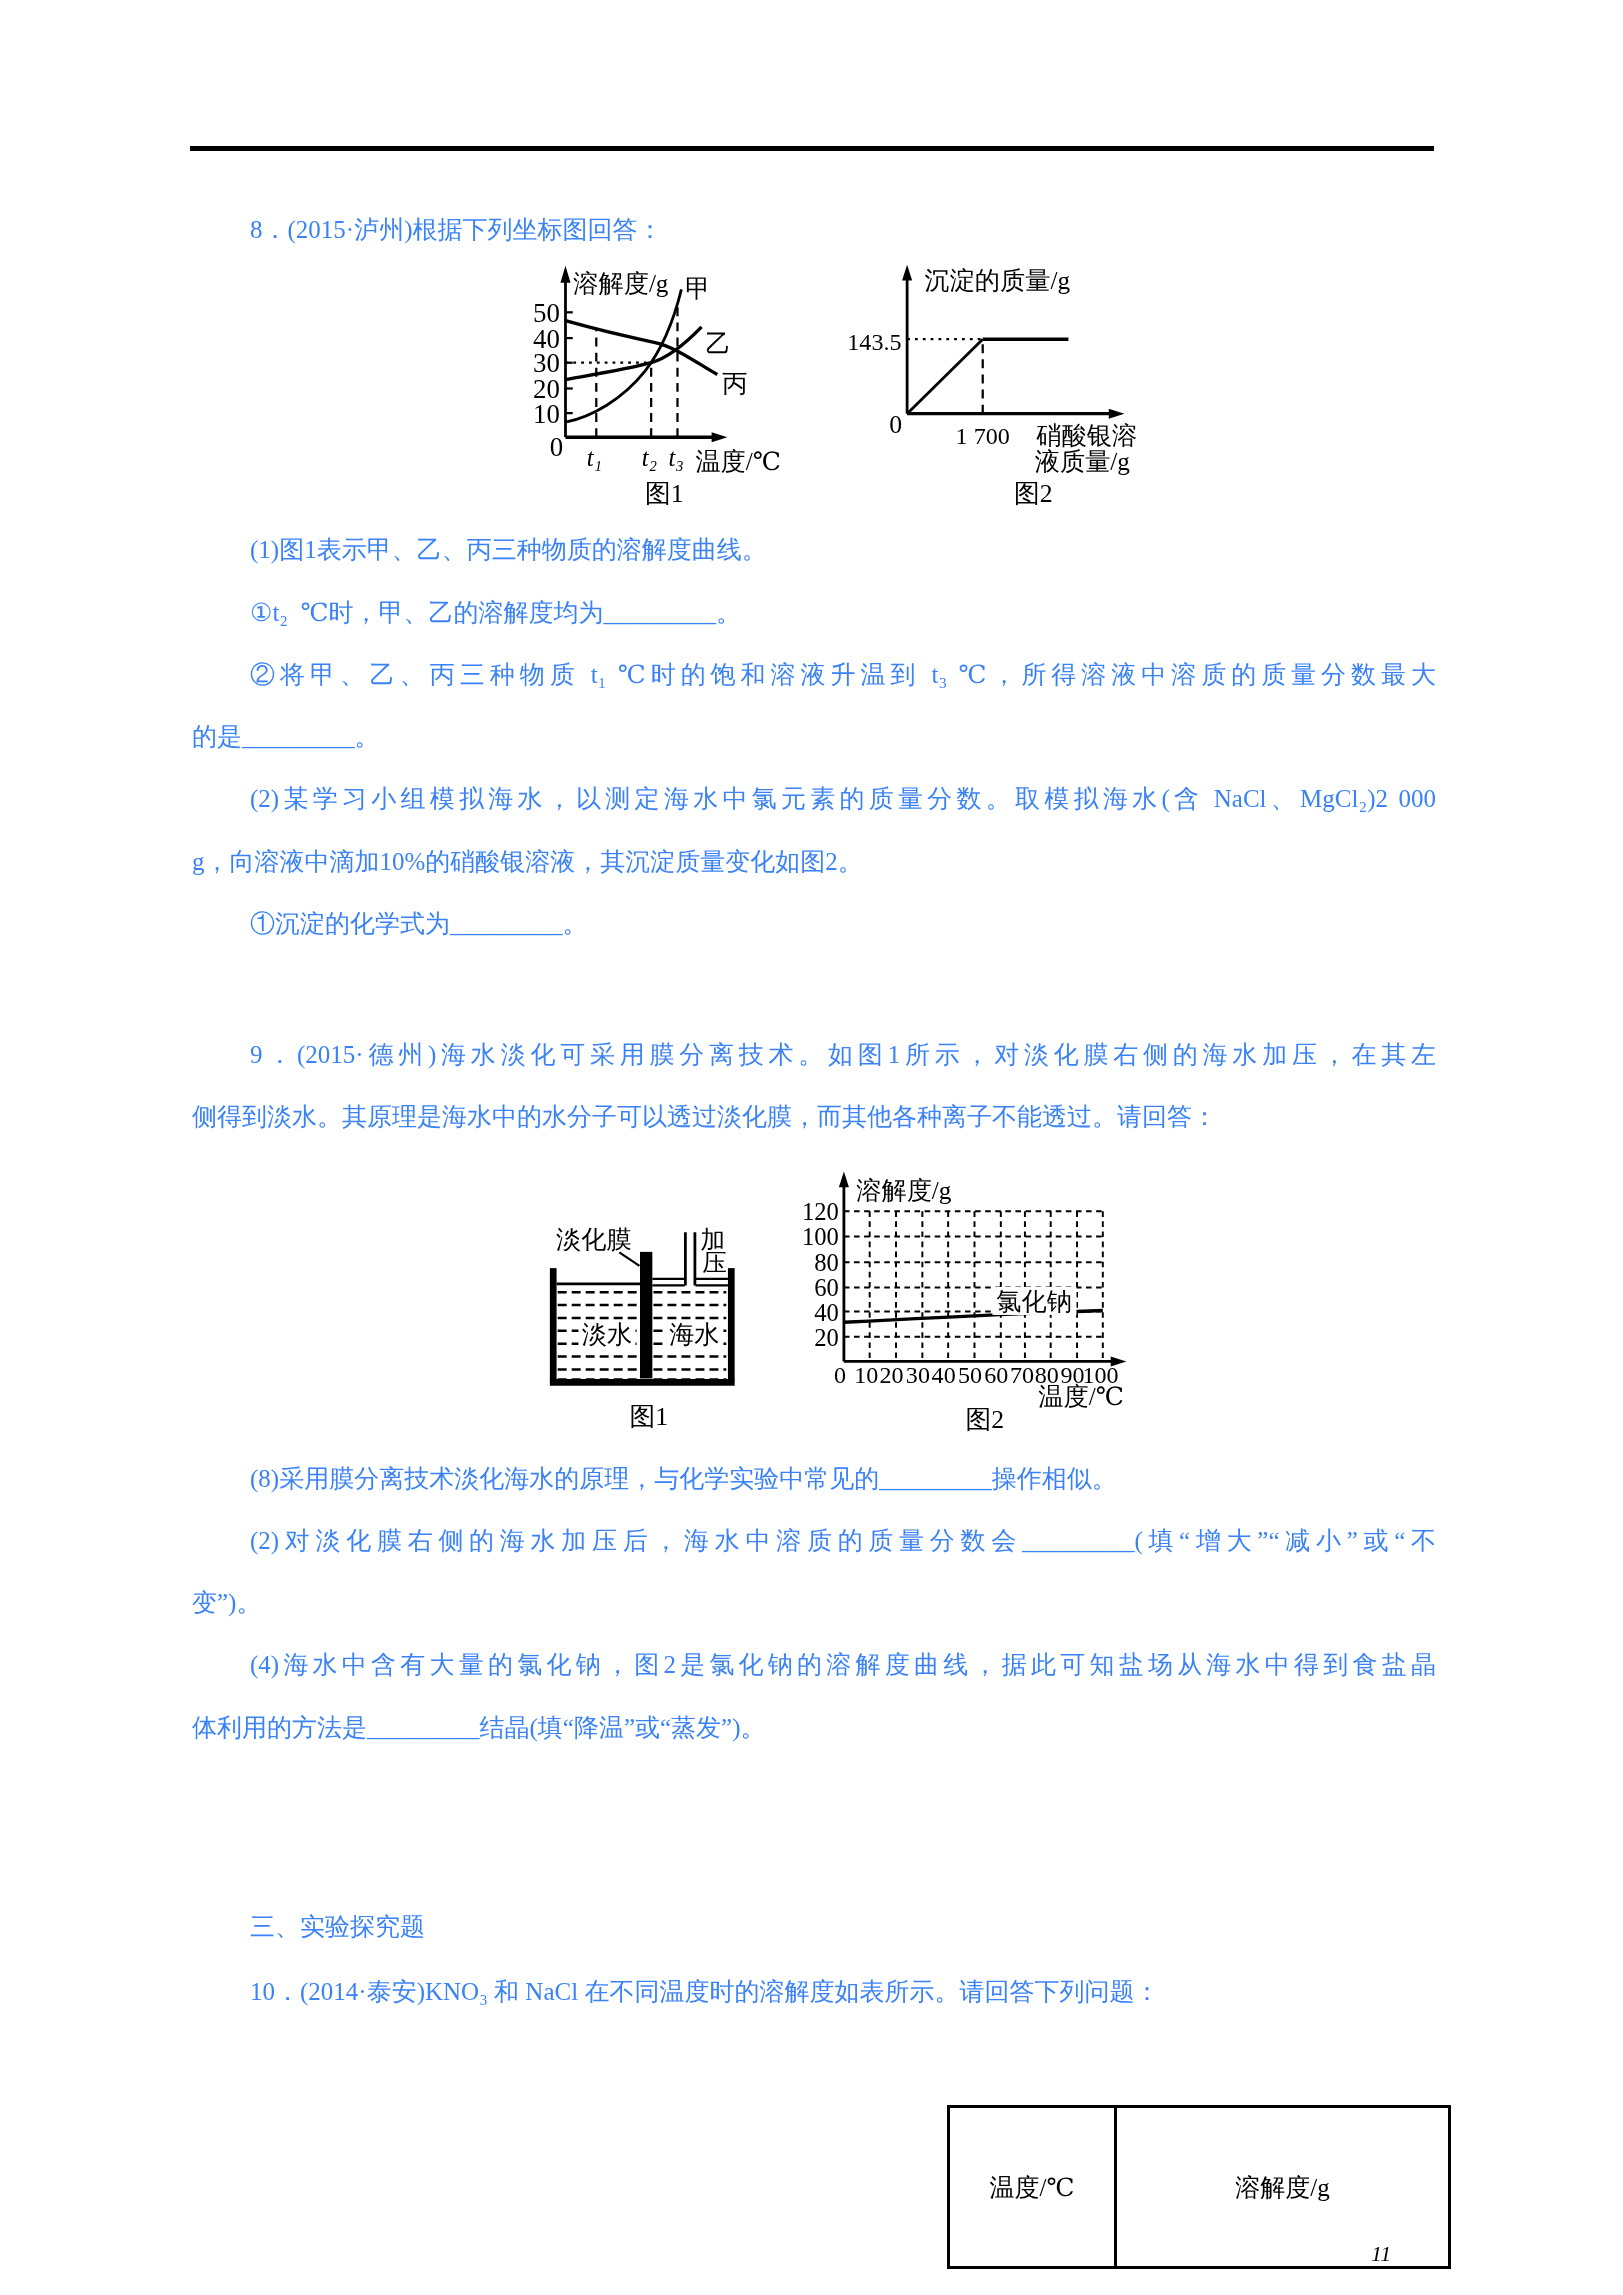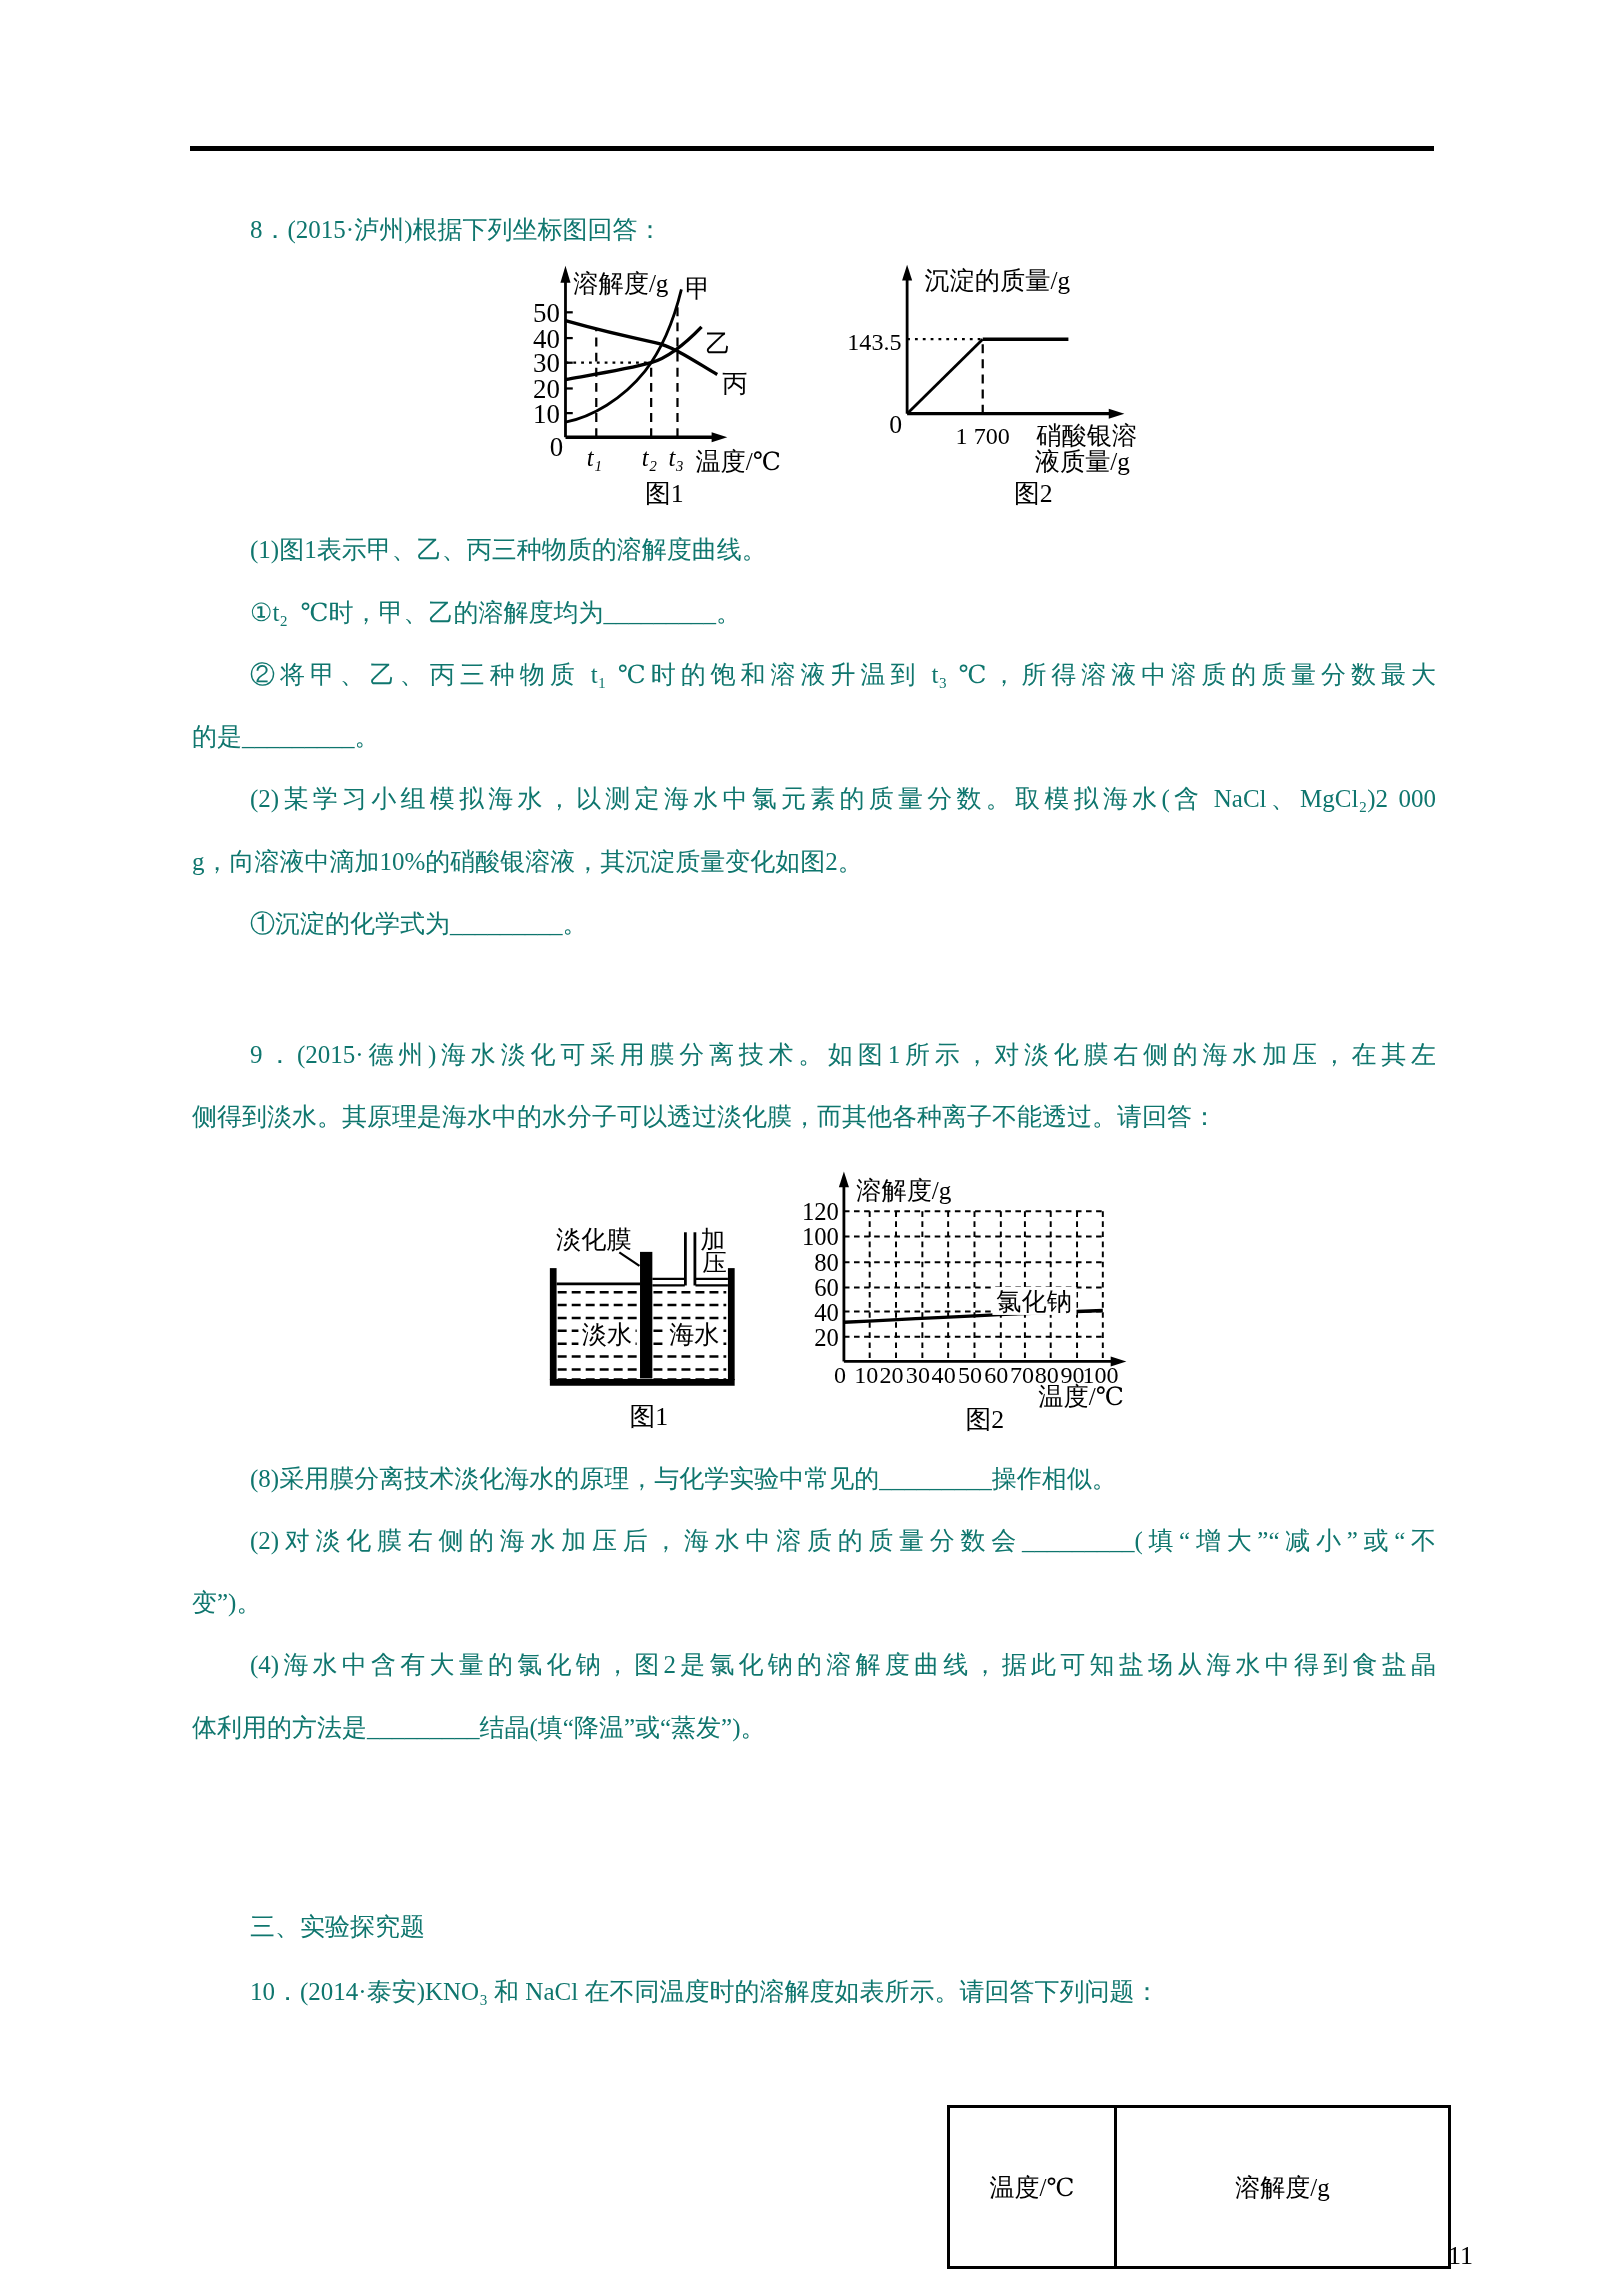--- a/index.html
+++ b/index.html
@@ -1,31 +1,31 @@
 <!DOCTYPE html>
 <html style="font-size:9px"><head>
 <meta charset="utf-8">
 <style>
   html,body{margin:0;padding:0;background:#e8e8e8;}
   .page{position:relative;width:1623px;height:2295px;background:#ffffff;
         font-family:"Liberation Serif","DejaVu Serif",serif;color:#000;overflow:hidden;}
   .rule{position:absolute;left:190px;top:146px;width:1244px;height:4.5px;background:#000;}
-  .line{position:absolute;font-size:25px;line-height:33px;white-space:pre;color:#0f766e;}
+  .line{position:absolute;font-size:25px;line-height:33px;white-space:pre;color:#3b82f6;}
   .just{white-space:normal;text-align:justify;text-align-last:justify;width:1186px;}
   .cont{left:192px;}
   .ind{left:250px;}
   svg{position:absolute;overflow:visible;}
   svg text{font-family:"Liberation Serif","DejaVu Serif",serif;fill:#000;}
   svg .it{font-style:italic;}
   .tbl{position:absolute;left:947px;top:2105px;width:504px;height:164px;
        border:3.9px solid #000;box-sizing:border-box;display:flex;}
   .tbl .c1{width:164px;border-right:3.4px solid #000;display:flex;align-items:center;
            justify-content:center;font-size:25px;}
   .tbl .c2{flex:1;display:flex;align-items:center;justify-content:center;font-size:25px;}
-  .pgnum{position:absolute;left:1448px;top:2241px;font-size:26px;}
+  .pgnum{position:absolute;left:1371px;top:2241px;font-size:22px;font-style:italic;}
 </style>
 </head>
 <body>
 
 <div class="page">
 
   <div class="rule"></div>
 
   <div class="line ind" style="top:213px">8．(2015·泸州)根据下列坐标图回答：</div>
 

